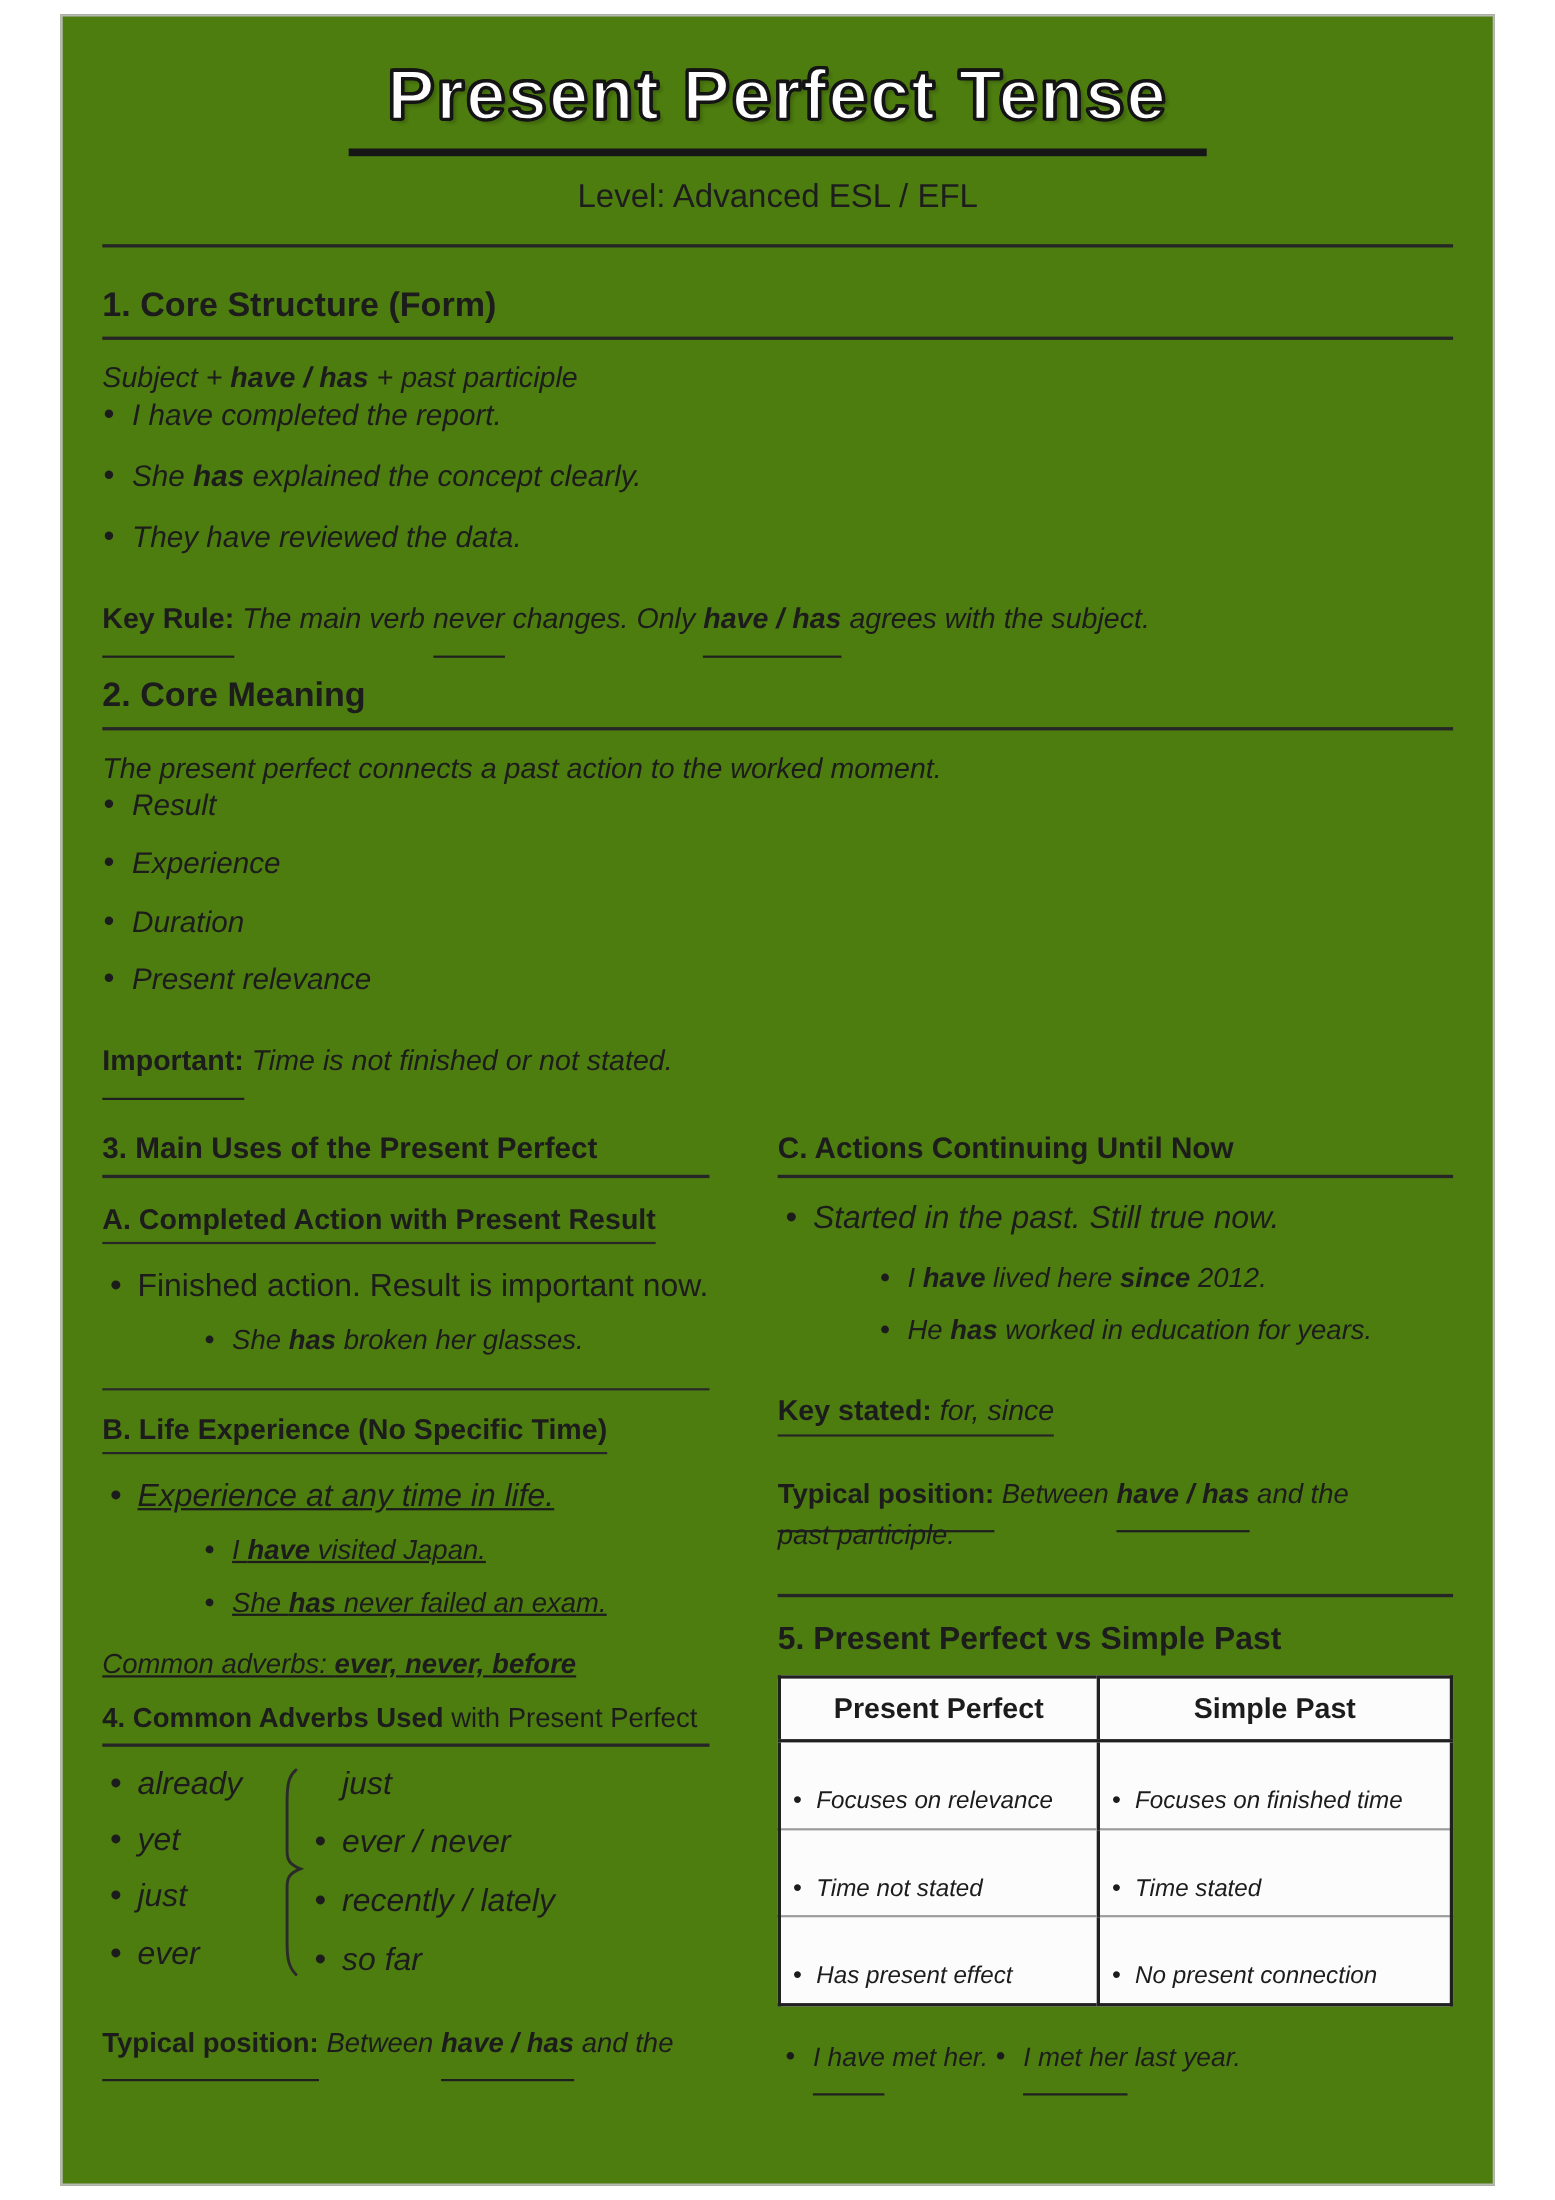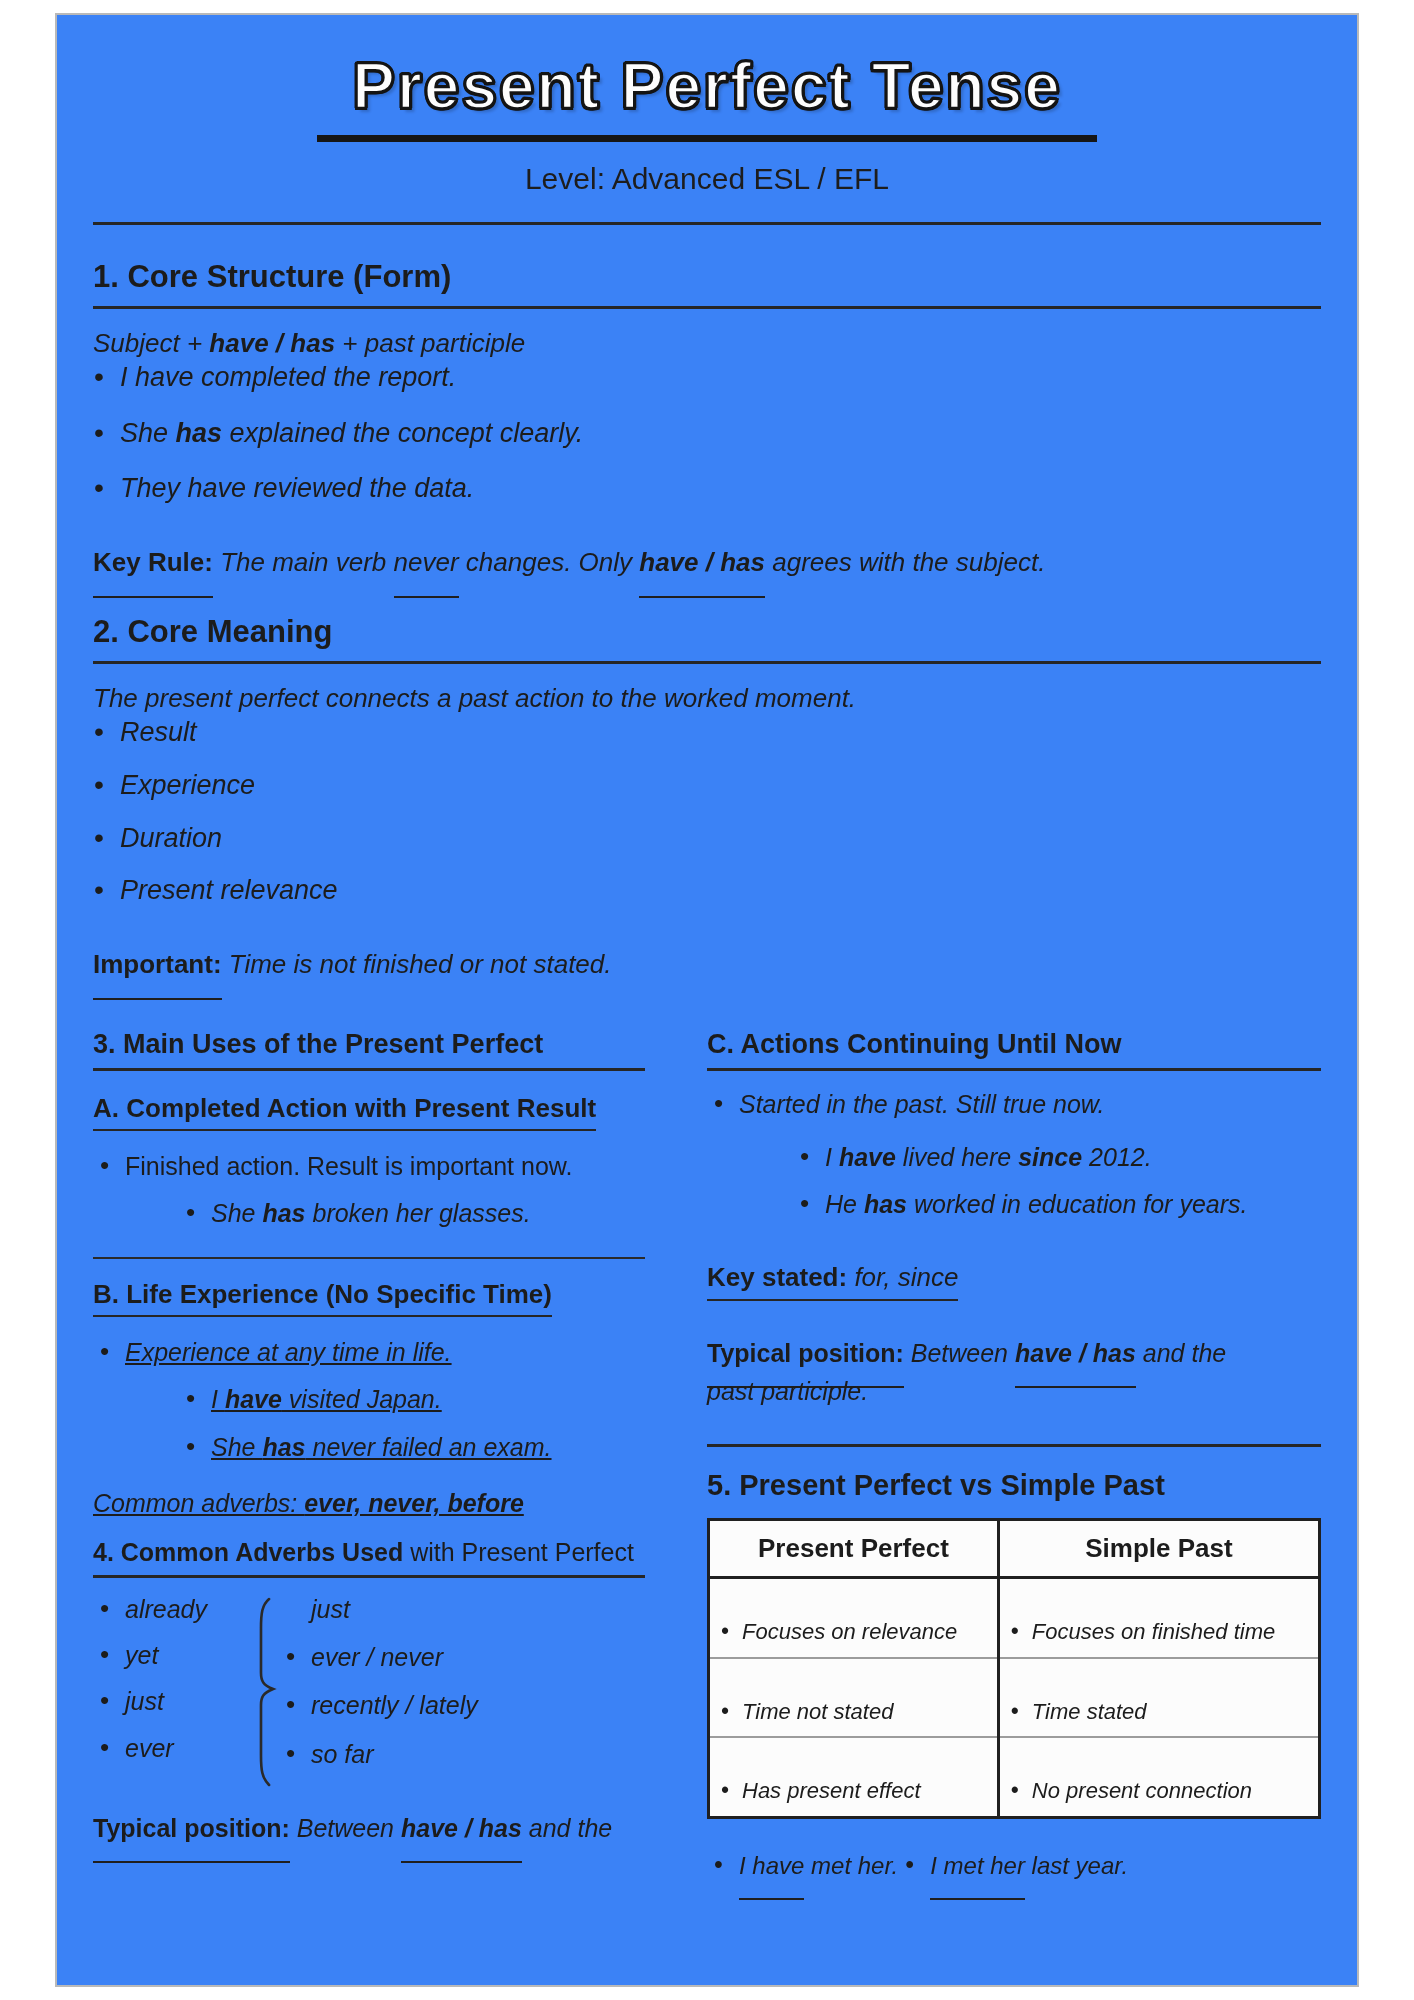--- a/index.html
+++ b/index.html
@@ -1,19 +1,19 @@
 <!DOCTYPE html>
 <html><head>
 <meta charset="utf-8">
 <style>
   html,body{margin:0;padding:0;background:#ffffff;}
   body{width:1414px;height:2000px;overflow:hidden;position:relative;
        font-family:"Liberation Sans",sans-serif;color:#1c1c1c;}
   .page{position:absolute;left:55px;top:13px;right:55px;bottom:13px;
-        background:#3b82f6;border:2px solid #b9b9b9;box-sizing:border-box;
+        background:#4d7c0f;border:2px solid #b9b9b9;box-sizing:border-box;
         padding:0 36px;}
   
   .title-wrap{text-align:center;margin-top:34px;}
   .doc-title{display:inline-block;font-size:64px;font-weight:700;letter-spacing:2px;
      color:#fdfdfd;-webkit-text-stroke:2.5px #141414;
      text-shadow:2px 0 #141414,-2px 0 #141414,0 2px #141414,0 -2px #141414,
        1.5px 1.5px #141414,-1.5px -1.5px #141414,1.5px -1.5px #141414,-1.5px 1.5px #141414,
        4px 4px 3px rgba(0,0,0,.18);}
   .title-rule{width:780px;height:7px;background:#161616;margin:12px auto 0;}
   .subtitle{font-size:30px;margin-top:20px;color:#1d1d1d;}
@@ -34,21 +34,21 @@
   .bul{position:relative;padding-left:27px;font-size:27px;line-height:1.25;}
   .bul::before{content:"•";position:absolute;left:1px;top:-2px;font-size:1.05em;font-style:normal;}
   .lv1{margin-left:36px;}
   .s1-list{margin-top:30px;}
   .s1-list li{margin-bottom:22px;}
   .s2-list{margin-top:28px;}
   .s2-list li{margin-bottom:19px;font-style:italic;}
   .keyline{font-size:26px;margin-top:38px;line-height:1.4;}
   
   .columns{display:grid;grid-template-columns:552px 1fr;column-gap:62px;margin-top:46px;}
-  .col .bul{margin-left:6px;padding-left:26px;font-size:25px;}
+  .col .bul{margin-left:6px;padding-left:26px;font-size:29px;}
   .col .sub{margin-left:92px;font-size:25px;}
   .col .bul.mt{margin-top:20px;}
   .col .sub.mt{margin-top:16px;}
   .adv-line{font-size:25px;margin-top:26px;}
   .h4-head{font-size:25px;margin-top:20px;padding-bottom:8px;border-bottom:3px solid #262626;}
   .h4-head .fb{font-weight:700;}
   
   .adv-flex{display:flex;align-items:flex-start;margin-top:16px;}
   .adv-left{width:152px;margin-left:12px;}
   .adv-left li{font-size:26px;font-style:italic;margin-bottom:15px;padding-left:26px;}

